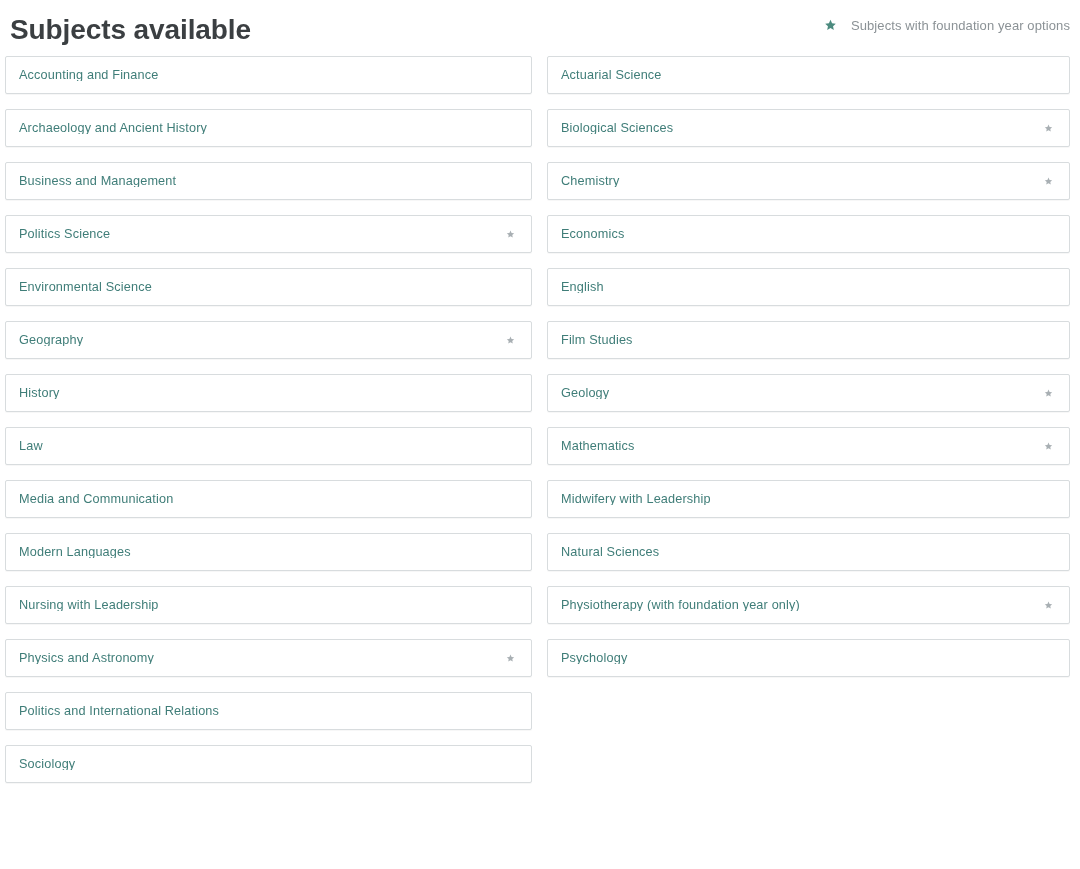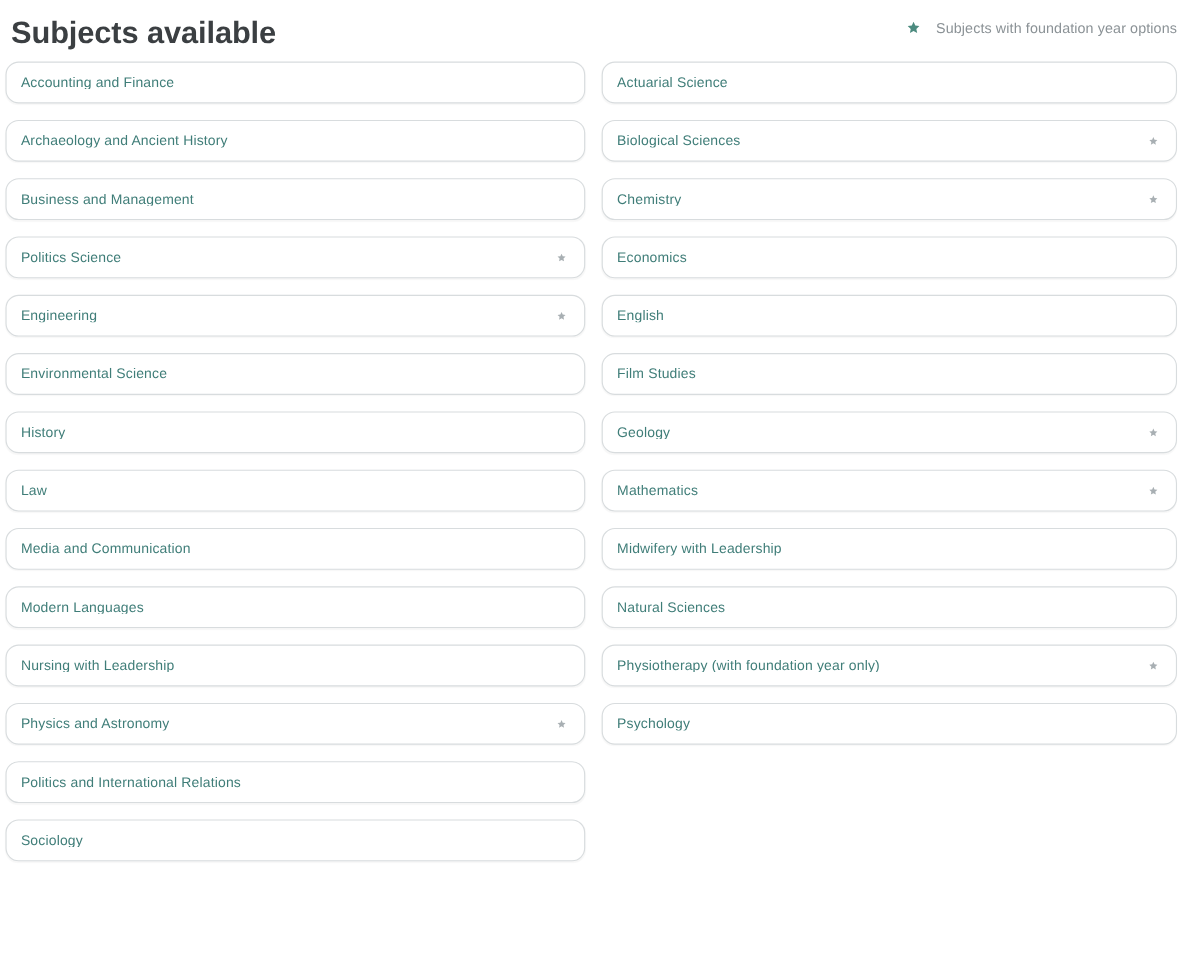--- a/index.html
+++ b/index.html
@@ -82,21 +82,21 @@
     display: flex;
     flex-direction: column;
     gap: 15px;
   }
 
   .subject-card {
     position: relative;
     height: 38px;
     background: #ffffff;
     border: 1px solid #d8dcde;
-    border-radius: 12px;
+    border-radius: 2px;
     display: flex;
     align-items: center;
     padding: 0 16px 0 13px;
     cursor: pointer;
     box-shadow: 0 1px 1px rgba(0,0,0,0.035);
   }
 
   .subject-name {
     font-size: 12.7px;
     color: #3f7d78;
@@ -165,30 +165,30 @@
         </div>
         <div class="subject-card">
           <span class="subject-name">Politics Science</span>
           <span class="card-star">
             <svg viewBox="0 0 24 24" width="9" height="9" aria-hidden="true">
               <path fill="currentColor" d="M12 1.6l2.9 6.3 6.9.8-5.1 4.7 1.4 6.8L12 16.8 5.9 20.2l1.4-6.8L2.2 8.7l6.9-.8z"></path>
             </svg>
           </span>
         </div>
         <div class="subject-card">
-          <span class="subject-name">Engineering</span>
-          <span class="card-star">
-            <svg viewBox="0 0 24 24" width="9" height="9" aria-hidden="true">
-              <path fill="currentColor" d="M12 1.6l2.9 6.3 6.9.8-5.1 4.7 1.4 6.8L12 16.8 5.9 20.2l1.4-6.8L2.2 8.7l6.9-.8z"></path>
-            </svg>
-          </span>
-        </div>
-        <div class="subject-card">
           <span class="subject-name">Environmental Science</span>
           <span class="card-star is-hidden">
+            <svg viewBox="0 0 24 24" width="9" height="9" aria-hidden="true">
+              <path fill="currentColor" d="M12 1.6l2.9 6.3 6.9.8-5.1 4.7 1.4 6.8L12 16.8 5.9 20.2l1.4-6.8L2.2 8.7l6.9-.8z"></path>
+            </svg>
+          </span>
+        </div>
+        <div class="subject-card">
+          <span class="subject-name">Geography</span>
+          <span class="card-star">
             <svg viewBox="0 0 24 24" width="9" height="9" aria-hidden="true">
               <path fill="currentColor" d="M12 1.6l2.9 6.3 6.9.8-5.1 4.7 1.4 6.8L12 16.8 5.9 20.2l1.4-6.8L2.2 8.7l6.9-.8z"></path>
             </svg>
           </span>
         </div>
         <div class="subject-card">
           <span class="subject-name">History</span>
           <span class="card-star is-hidden">
             <svg viewBox="0 0 24 24" width="9" height="9" aria-hidden="true">
               <path fill="currentColor" d="M12 1.6l2.9 6.3 6.9.8-5.1 4.7 1.4 6.8L12 16.8 5.9 20.2l1.4-6.8L2.2 8.7l6.9-.8z"></path>

